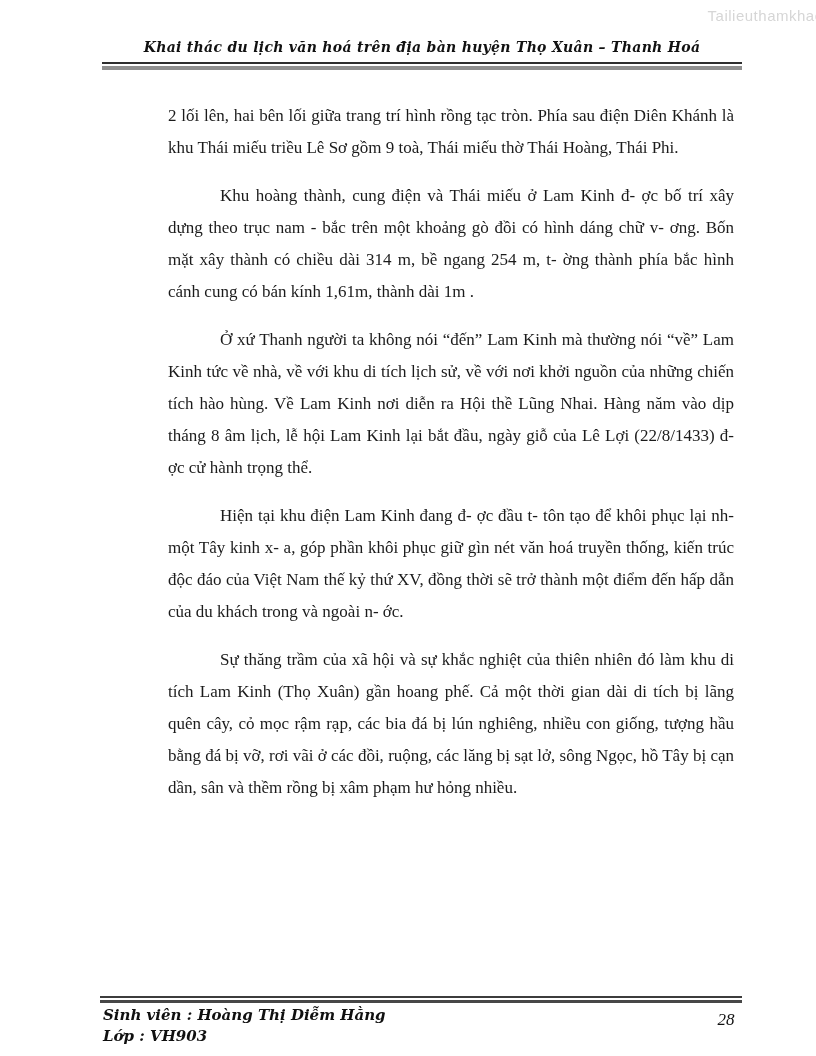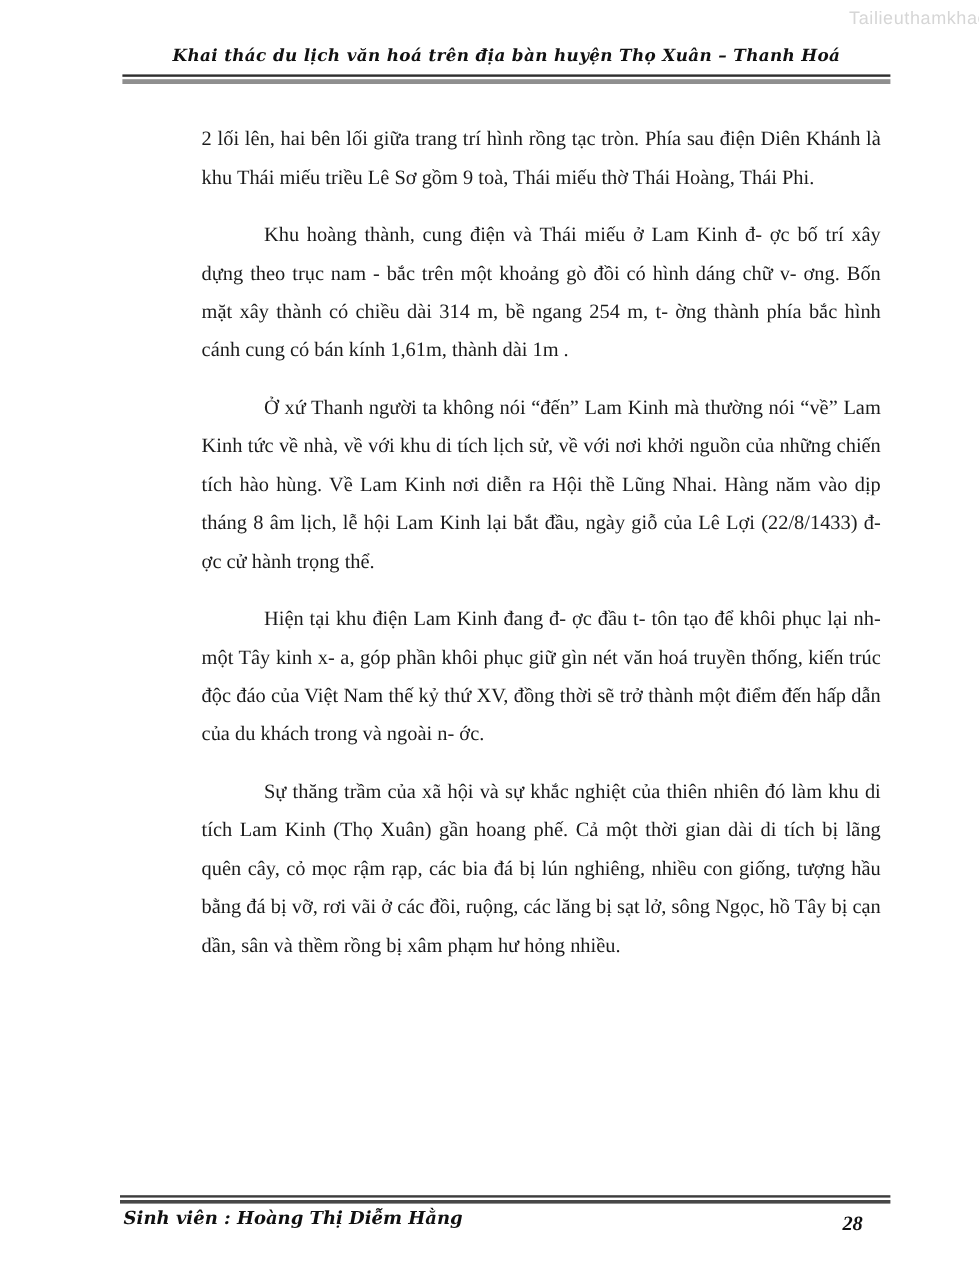--- a/index.html
+++ b/index.html
@@ -86,24 +86,24 @@
     font-weight: bold;
     font-size: 15px;
     line-height: 21px;
     color: #101010;
   }
   .page-number {
     position: absolute;
     top: 1010px;
     left: 702px;
     width: 48px;
-    text-align: left;
+    text-align: center;
     font-family: "Liberation Serif", serif;
     font-style: italic;
-    font-weight: bold;
+    font-weight: normal;
     font-size: 17px;
     color: #101010;
   }
 </style>
 </head>
 <body>
 
 <div class="page">
 
   <div class="watermark">Tailieuthamkhao.com</div>
@@ -117,17 +117,18 @@
     <p>Khu hoàng thành, cung điện và Thái miếu ở Lam Kinh đ- ợc bố trí xây dựng theo trục nam - bắc trên một khoảng gò đồi có hình dáng chữ v- ơng. Bốn mặt xây thành có chiều dài 314 m, bề ngang 254 m, t- ờng thành phía bắc hình cánh cung có bán kính 1,61m, thành dài 1m .</p>
     <p>Ở xứ Thanh người ta không nói “đến” Lam Kinh mà thường nói “về” Lam Kinh tức về nhà, về với khu di tích lịch sử, về với nơi khởi nguồn của những chiến tích hào hùng. Về Lam Kinh nơi diễn ra Hội thề Lũng Nhai. Hàng năm vào dịp tháng 8 âm lịch, lễ hội Lam Kinh lại bắt đầu, ngày giỗ của Lê Lợi (22/8/1433) đ- ợc cử hành trọng thể.</p>
     <p>Hiện tại khu điện Lam Kinh đang đ- ợc đầu t- tôn tạo để khôi phục lại nh- một Tây kinh x- a, góp phần khôi phục giữ gìn nét văn hoá truyền thống, kiến trúc độc đáo của Việt Nam thế kỷ thứ XV, đồng thời sẽ trở thành một điểm đến hấp dẫn của du khách trong và ngoài n- ớc.</p>
     <p>Sự thăng trầm của xã hội và sự khắc nghiệt của thiên nhiên đó làm khu di tích Lam Kinh (Thọ Xuân) gần hoang phế. Cả một thời gian dài di tích bị lãng quên cây, cỏ mọc rậm rạp, các bia đá bị lún nghiêng, nhiều con giống, tượng hầu bằng đá bị vỡ, rơi vãi ở các đồi, ruộng, các lăng bị sạt lở, sông Ngọc, hồ Tây bị cạn dần, sân và thềm rồng bị xâm phạm hư hỏng nhiều.</p>
   </div>
 
   <div class="footer-rule"></div>
 
   <div class="footer-block">
     <div>Sinh viên : Hoàng Thị Diễm Hằng</div>
+    <div>Lớp : VH903</div>
   </div>
 
   <div class="page-number">28</div>
 
 </div>
 
 </body></html>

